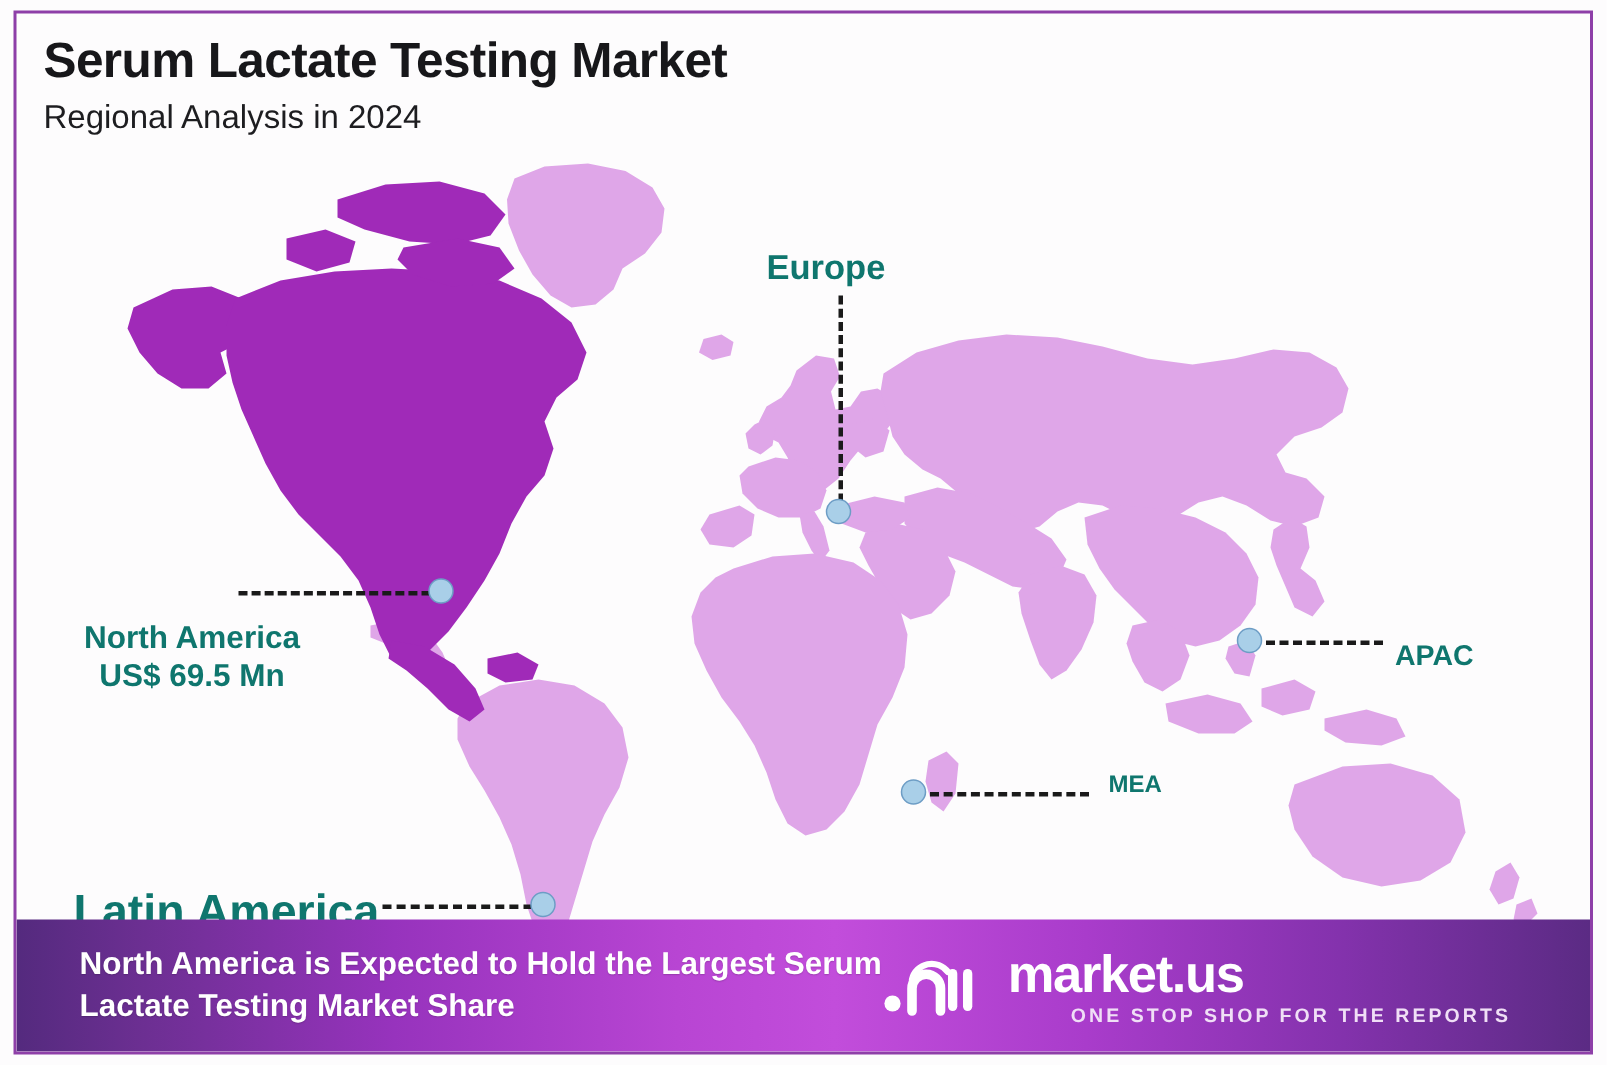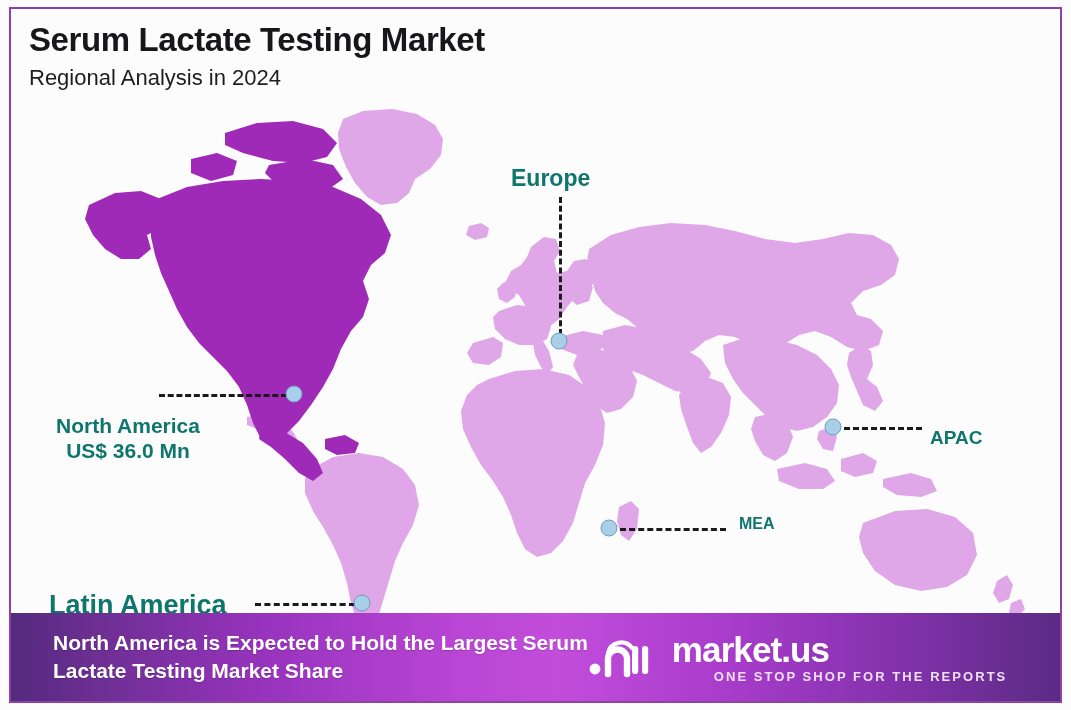--- a/index.html
+++ b/index.html
@@ -202,36 +202,36 @@
       <div class="connector" style="left:244px;top:516px;width:100px;"></div>
 
       <div class="marker" style="left:283px;top:307px;"></div>
       <div class="marker" style="left:548px;top:254px;"></div>
       <div class="marker" style="left:822px;top:340px;"></div>
       <div class="marker" style="left:598px;top:441px;"></div>
       <div class="marker" style="left:351px;top:516px;"></div>
 
       <div class="region-label" style="left:20px;top:327px;font-size:21px;text-align:center;width:194px;">
         <span>North America</span>
-        <span class="val">US$ 36.0 Mn</span>
+        <span class="val">US$ 69.5 Mn</span>
       </div>
 
       <div class="region-label" style="left:500px;top:78px;font-size:23px;">
         <span>Europe</span>
       </div>
 
       <div class="region-label" style="left:919px;top:340px;font-size:19px;">
         <span>APAC</span>
       </div>
 
       <div class="region-label" style="left:728px;top:428px;font-size:16px;">
         <span>MEA</span>
       </div>
 
-      <div class="region-label" style="left:38px;top:503px;font-size:27px;">
+      <div class="region-label" style="left:38px;top:503px;font-size:31px;">
         <span>Latin America</span>
       </div>
     </div>
 
     <div id="footer">
       <div id="footer-text">
         <div>North America is Expected to Hold the Largest Serum</div>
         <div>Lactate Testing Market Share</div>
       </div>
 

